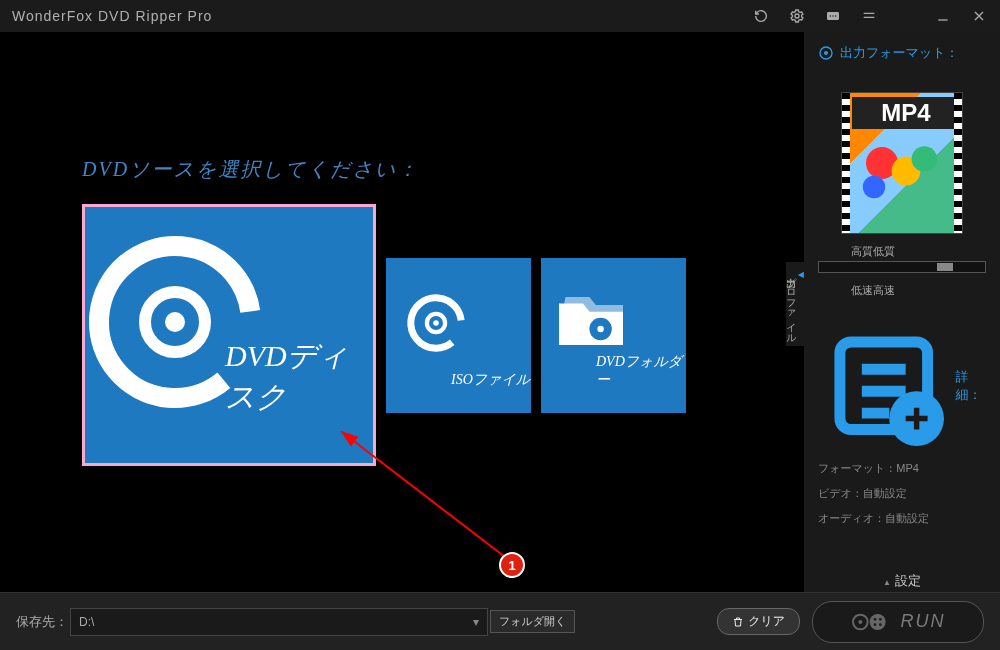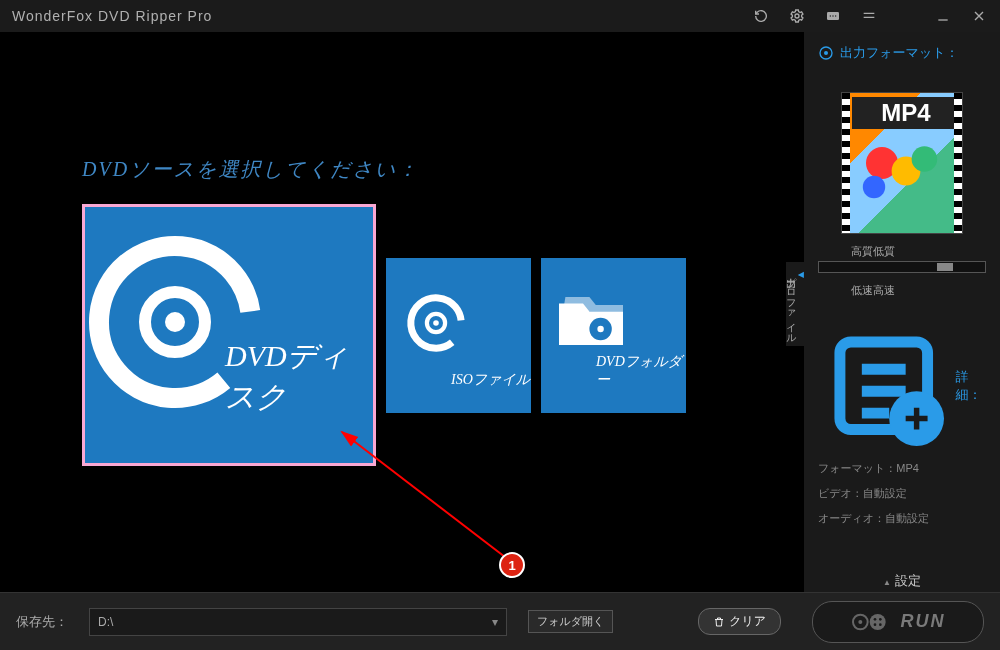--- a/index.html
+++ b/index.html
@@ -14,28 +14,28 @@
     .prompt { color:#3f87c4; font-size:20px; font-style:italic; position:absolute; left:82px; top:124px; letter-spacing:2px; font-family:serif; }
     .source-buttons { position:absolute; top:172px; left:82px; display:flex; gap:10px; align-items:stretch; }
     .src-btn { background:#1e79c0; position:relative; display:flex; flex-direction:column; align-items:center; justify-content:center; cursor:pointer; }
     .src-btn.big { width:294px; height:262px; border:3px solid #f9a8d4; box-sizing:border-box; }
     .src-btn.small { width:145px; height:155px; align-self:center; }
     .src-btn .lbl { color:#fff; font-size:16px; font-style:italic; position:absolute; }
     .big .lbl { font-size:30px; bottom:45px; left:140px; font-family:serif; }
     .small .lbl { font-size:14px; bottom:24px; left:65px; font-family:serif; }
     .small.folder .lbl { left:55px; }
     .badge-1 { position:absolute; left:499px; top:520px; width:22px; height:22px; border-radius:50%; background:#d21; color:#fff; font-weight:bold; display:flex; align-items:center; justify-content:center; font-size:13px; border:2px solid #fff; }
-    .bottombar { position:absolute; bottom:0; left:0; right:0; height:58px; background:#222; display:flex; align-items:center; padding:0 16px; gap:21px; box-sizing:border-box; border-top:1px solid #333;}
+    .bottombar { position:absolute; bottom:0; left:0; right:0; height:58px; background:#222; display:flex; align-items:center; padding:0 16px; gap:2px; box-sizing:border-box; border-top:1px solid #333;}
     .save-label { color:#aaa; font-size:13px; }
     .path-select { background:#1a1a1a; border:1px solid #444; color:#aaa; padding:3px 8px; width:400px; height:20px; font-size:12px; display:flex; align-items:center; justify-content:space-between; }
     .path-select .arrow { color:#888; }
     .folder-open-btn { background:#2a2a2a; border:1px solid #555; color:#ccc; padding:3px 8px; font-size:11px; cursor:pointer; }
     .clear-btn { margin-left:auto; background:#333; border:1px solid #666; color:#eee; padding:4px 14px; border-radius:12px; font-size:12px; cursor:pointer; display:flex; align-items:center; gap:4px; margin-right:10px;}
     .run-btn { width:170px; height:40px; background:#1a1a1a; border:1px solid #555; border-radius:20px; display:flex; align-items:center; justify-content:center; gap:10px; cursor:pointer; }
-    .run-btn span { color:#7a7a7a; font-weight:700; font-size:18px; letter-spacing:2px; font-style:italic;}
+    .run-btn span { color:#7a7a7a; font-weight:400; font-size:18px; letter-spacing:2px; font-style:italic;}
     .sb-header { color:#2a9be8; font-size:13px; display:flex; align-items:center; gap:6px; }
     .sb-header svg { width:16px; height:16px; }
     .thumb { width:120px; height:140px; margin:30px auto 2px; border:1px solid #444; position:relative; background:linear-gradient(135deg,#f80 0%,#f80 30%,#8cf 30%,#8cf 60%,#4b8 60%); overflow:hidden; }
     .thumb::before { content:""; position:absolute; left:-8px; top:0; bottom:0; width:16px; background:repeating-linear-gradient(#000 0 6px,#fff 6px 12px); }
     .thumb::after { content:""; position:absolute; right:-8px; top:0; bottom:0; width:16px; background:repeating-linear-gradient(#000 0 6px,#fff 6px 12px); }
     .thumb .balloons { position:absolute; bottom:5px; left:20px; right:20px; top:50px; }
     .thumb .mp4 { position:absolute; top:4px; left:10px; right:2px; background:#222; color:#fff; font-size:24px; font-weight:900; text-align:center; padding:2px 0; }
     .slider-row { display:flex; font-size:11px; color:#aaa; margin-top:10px;margin-left:33px; }
     .slider-track { height:10px; background:#111; border:1px solid #555; margin:2px 0 4px; position:relative; }
     .slider-track::after { content:""; position:absolute; right:32px; top:1px; bottom:1px; width:16px; background:#888; }

